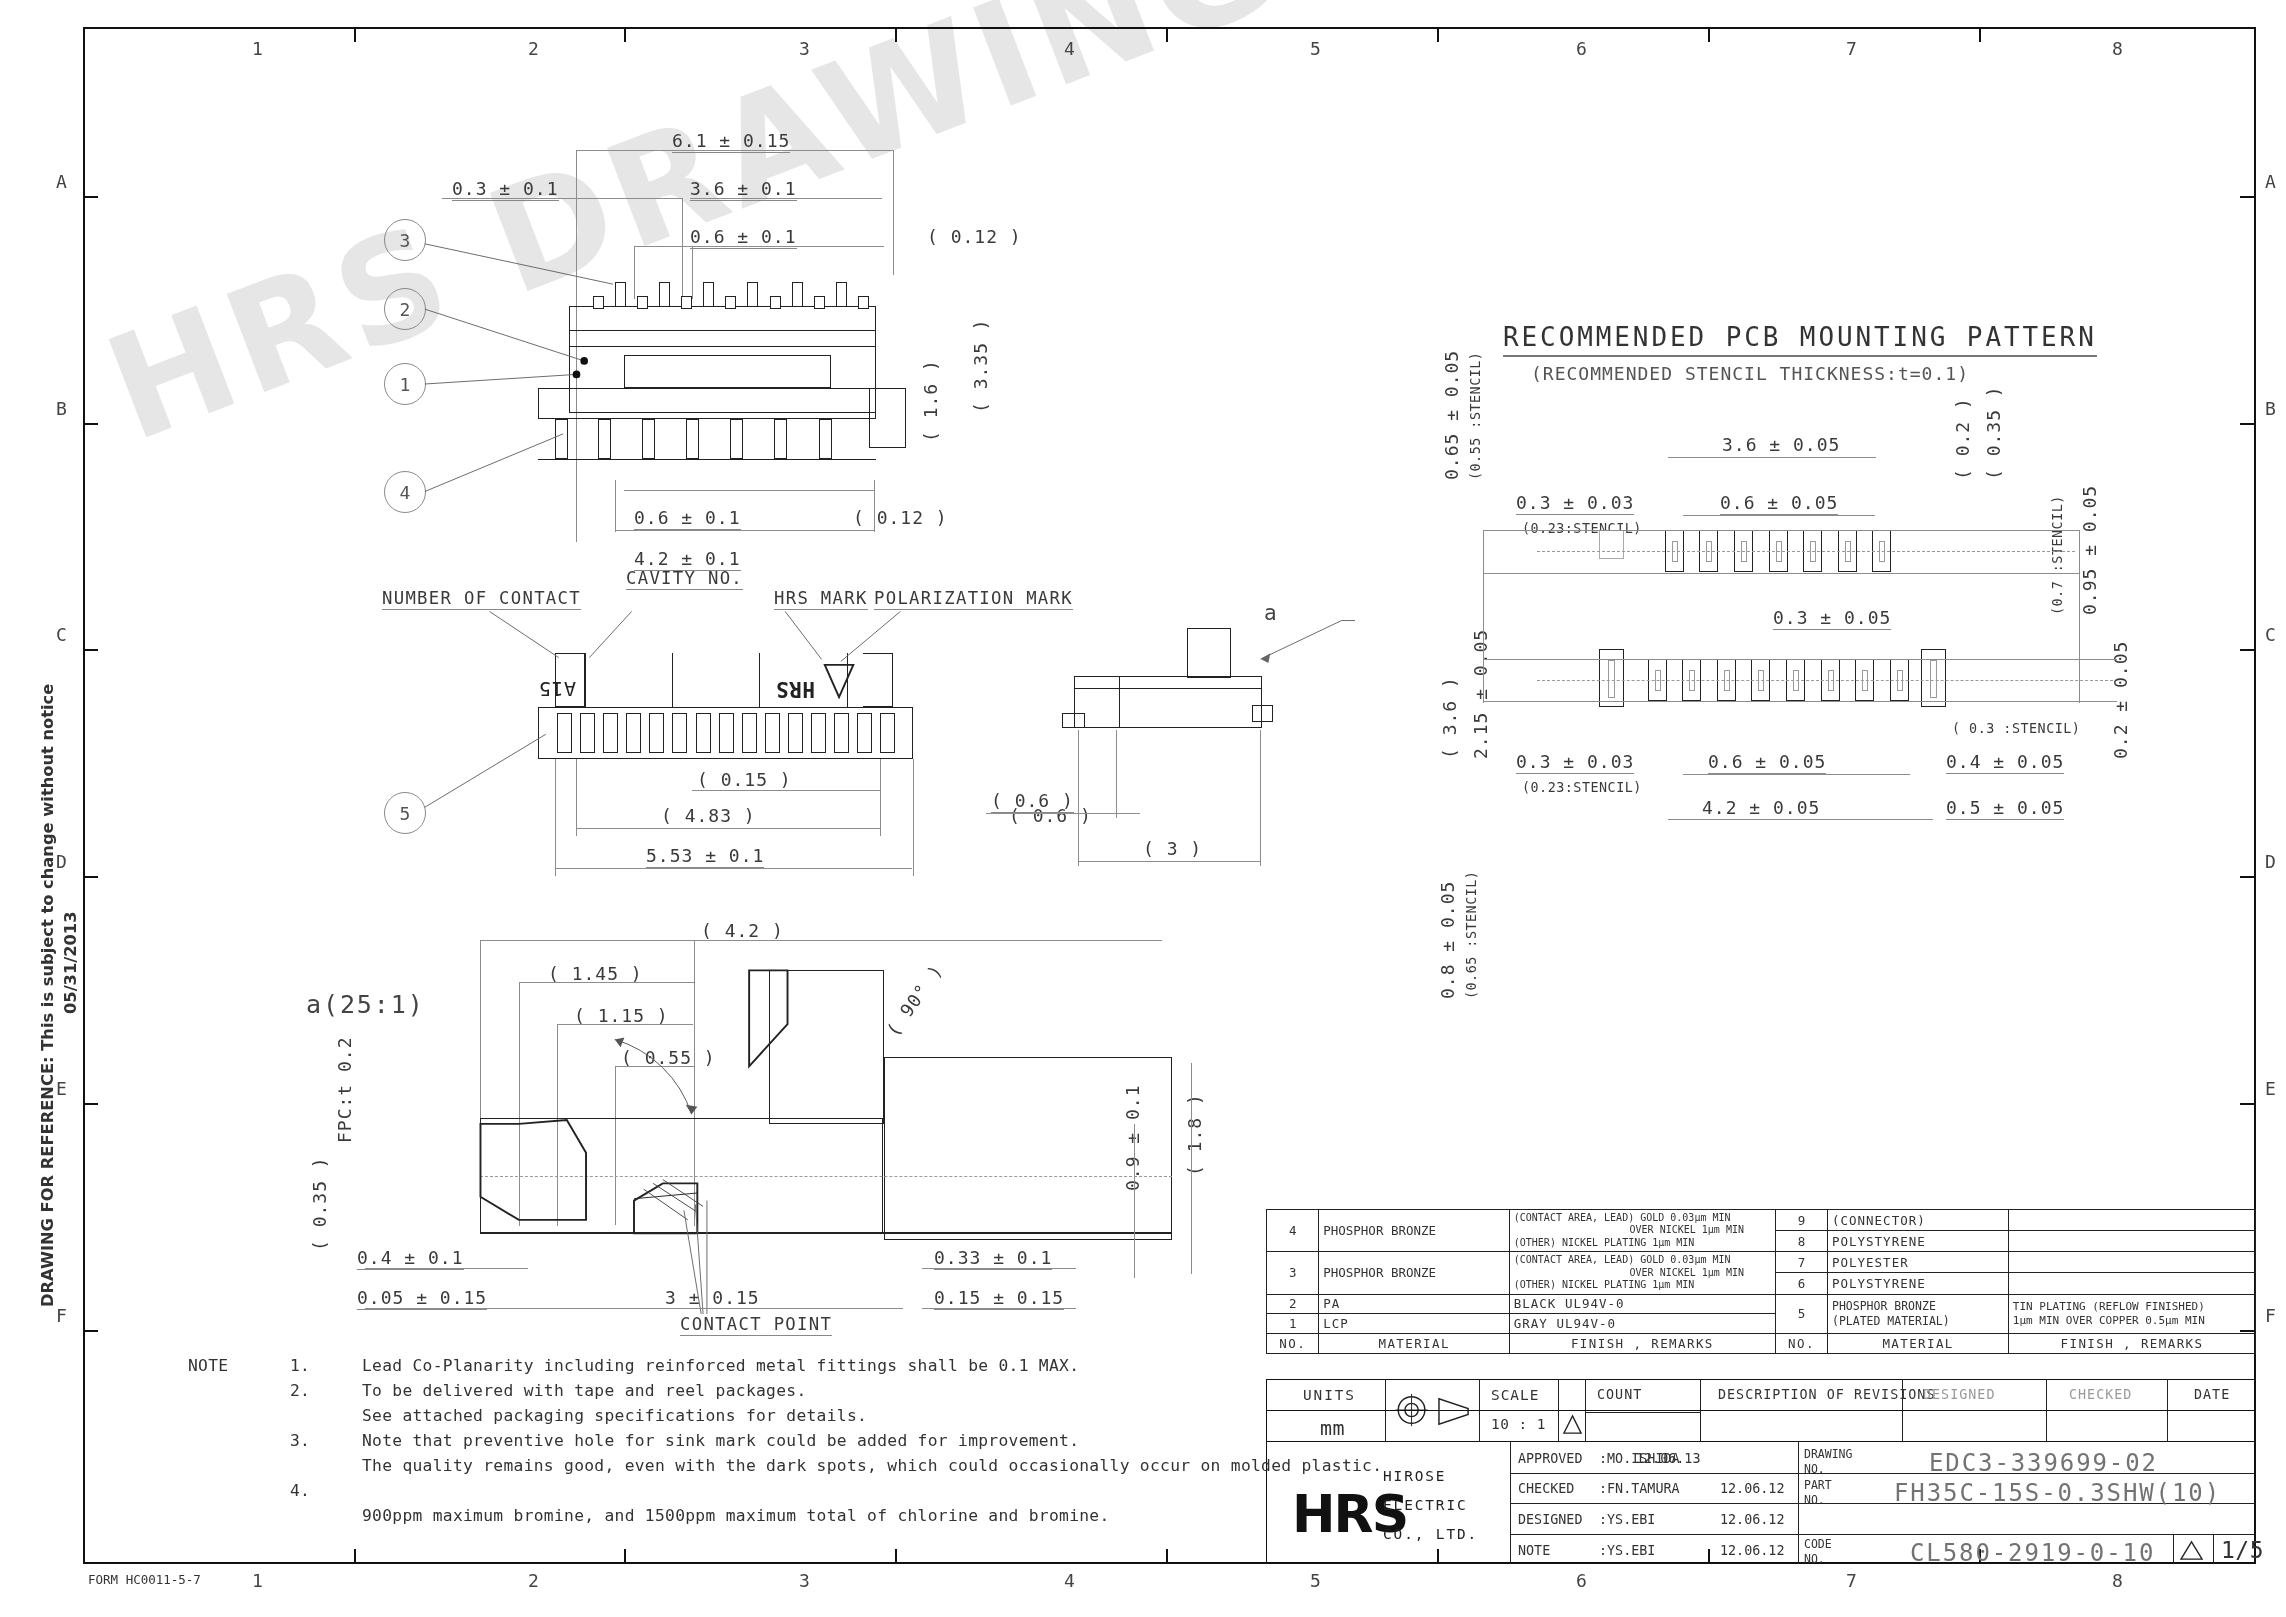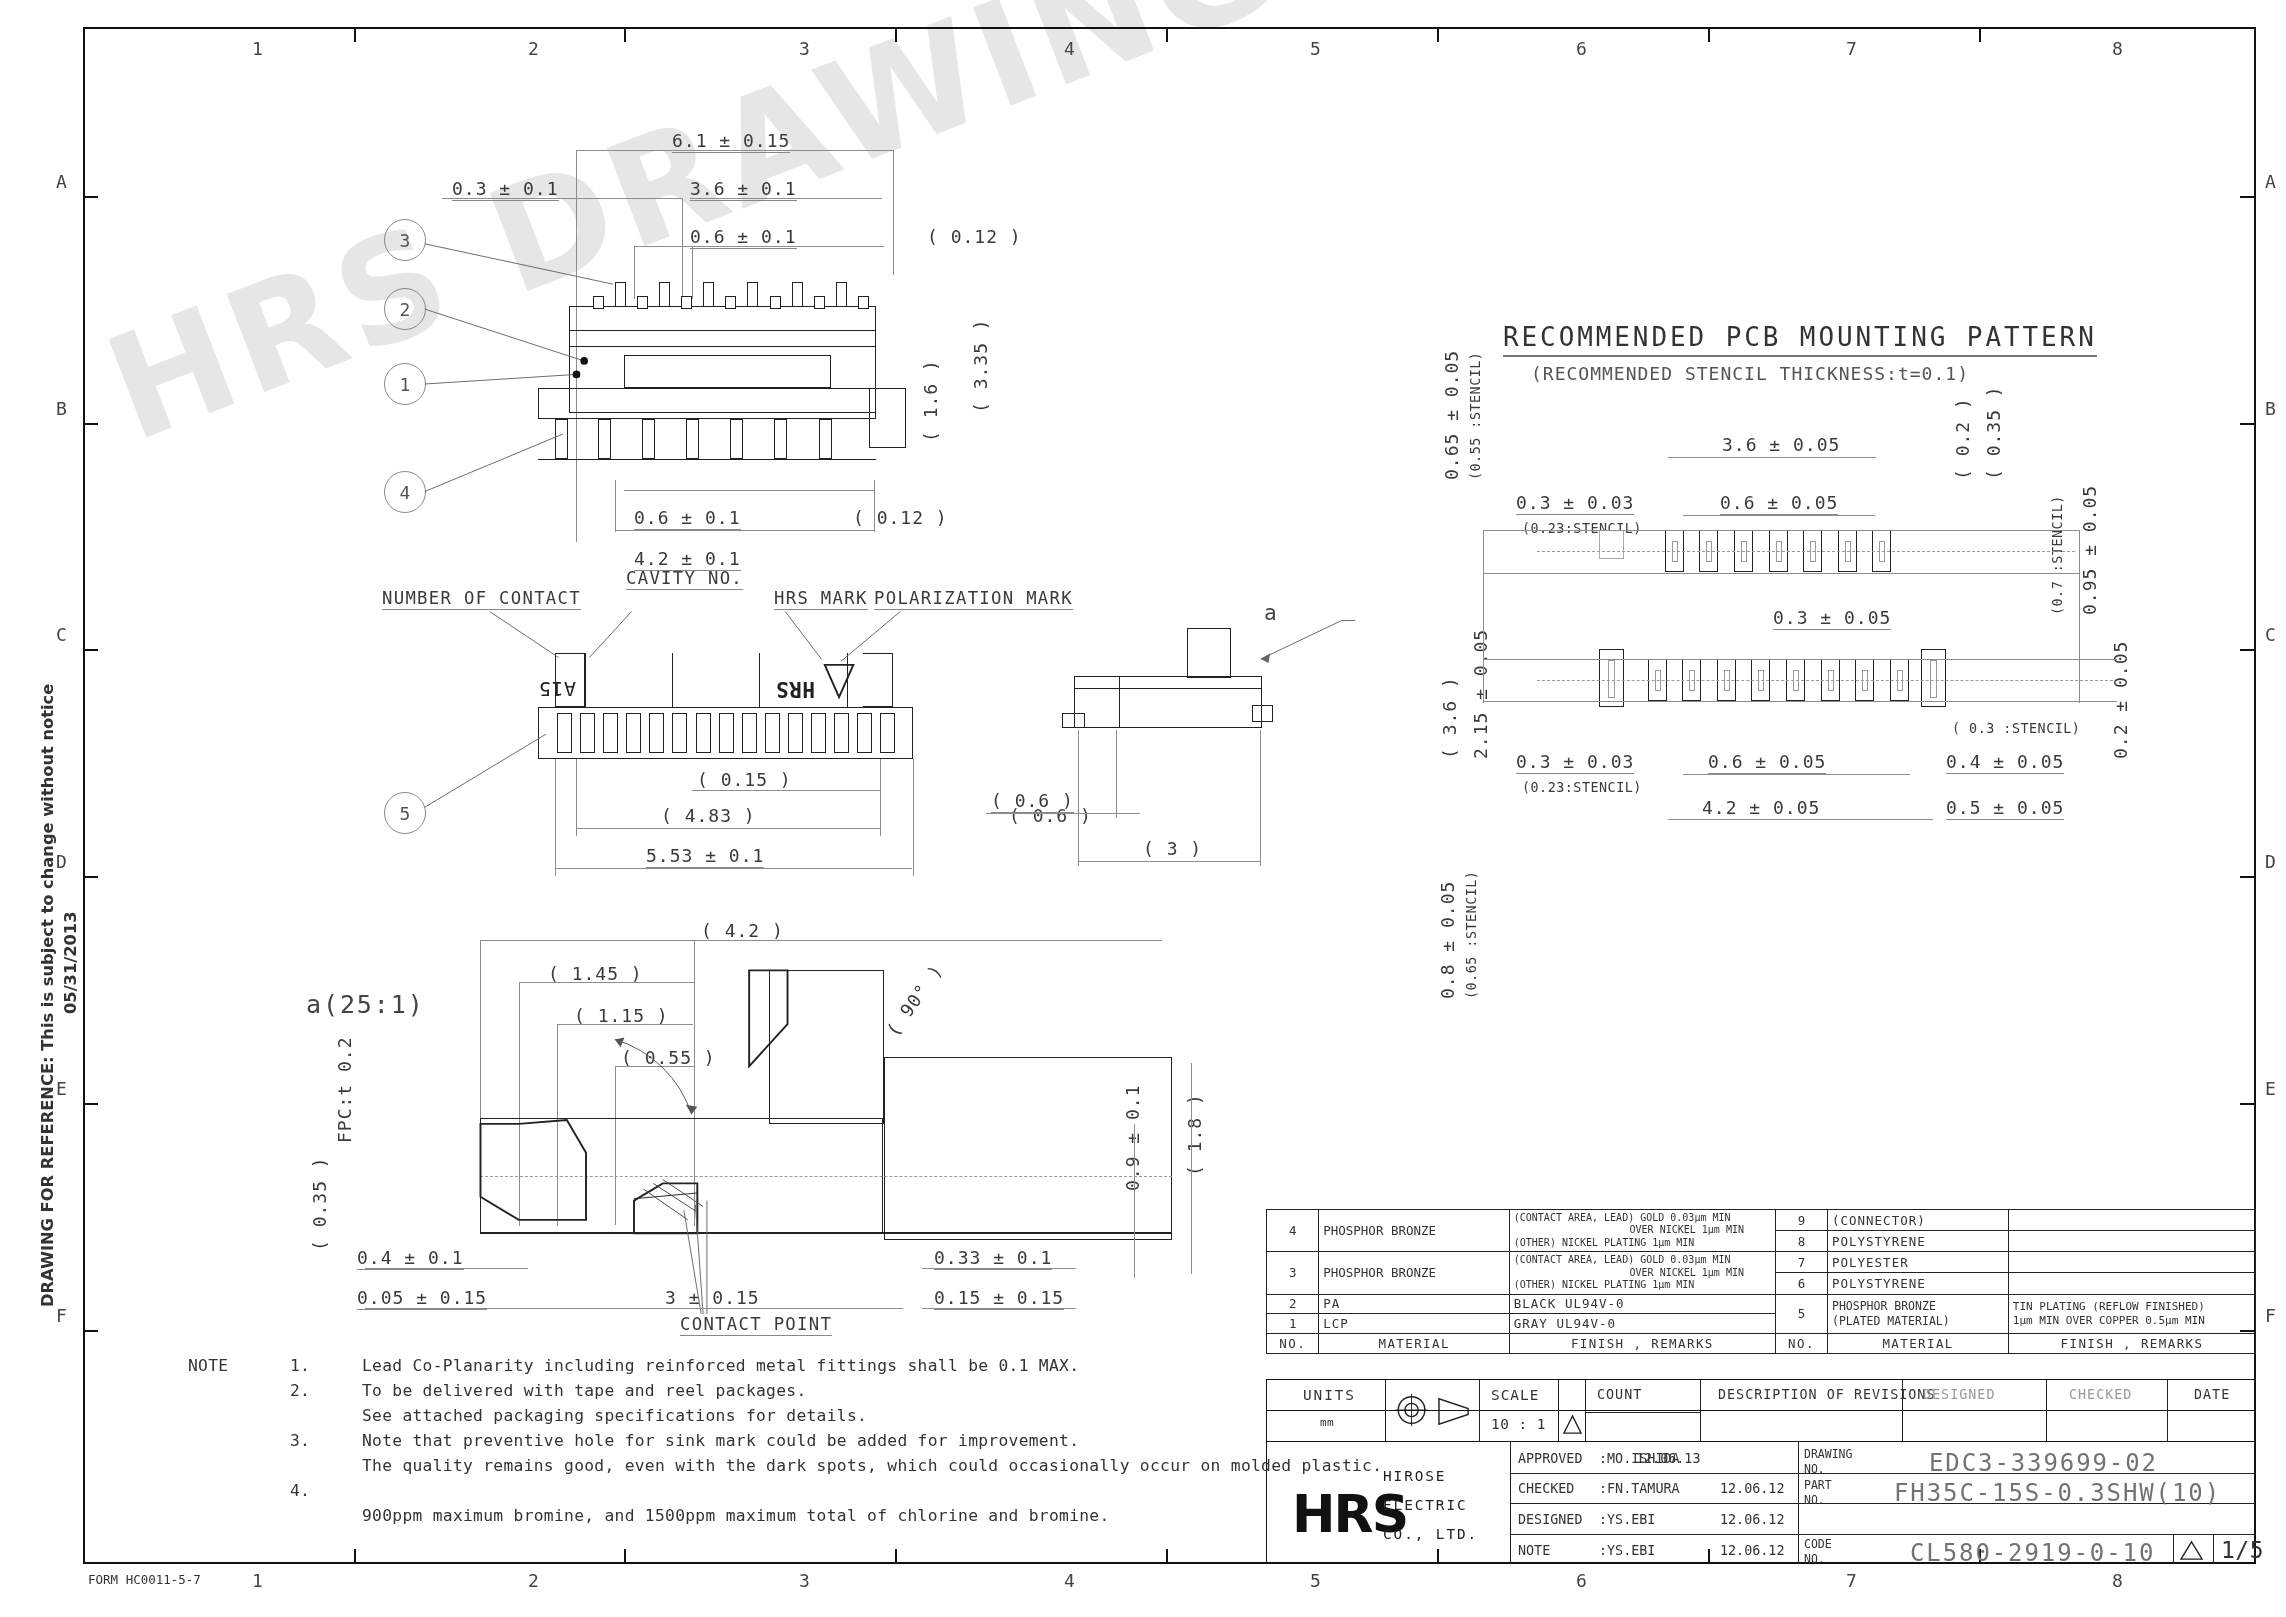--- a/index.html
+++ b/index.html
@@ -574,21 +574,21 @@
   <div class="vlk" style="left:1479px;top:1379px;height:63px;"></div>
   <div class="vlk" style="left:1558px;top:1379px;height:63px;"></div>
   <div class="vlk" style="left:1585px;top:1379px;height:63px;"></div>
   <div class="vlk" style="left:1700px;top:1379px;height:63px;"></div>
   <div class="vlk" style="left:1902px;top:1379px;height:63px;"></div>
   <div class="vlk" style="left:2046px;top:1379px;height:63px;"></div>
   <div class="vlk" style="left:2167px;top:1379px;height:63px;"></div>
   <div class="hlk" style="left:1585px;top:1412px;width:115px;"></div>
 
   <div class="txt" style="left:1303px;top:1387px;font-size:14.4px;letter-spacing:1.9px;">UNITS</div>
-  <div class="txt" style="left:1320px;top:1416px;font-size:11px;">mm</div>
+  <div class="txt" style="left:1320px;top:1416px;font-size:20px;">mm</div>
 
   <svg class="abs" style="left:1395px;top:1391px;width:35px;height:38px;" viewBox="0 0 36 40" width="35" height="38">
     <circle cx="17" cy="20" r="14" fill="none" stroke="#222" stroke-width="1.5"></circle>
     <circle cx="17" cy="20" r="7" fill="none" stroke="#222" stroke-width="1.5"></circle>
     <line x1="0" y1="20" x2="34" y2="20" stroke="#222" stroke-width="1"></line>
     <line x1="17" y1="3" x2="17" y2="37" stroke="#222" stroke-width="1"></line>
   </svg>
   <svg class="abs" style="left:1437px;top:1395px;width:35px;height:33px;" viewBox="0 0 36 34" width="35" height="33">
     <polygon points="2,4 2,30 32,20 32,14" fill="none" stroke="#222" stroke-width="1.5"></polygon>
   </svg>

